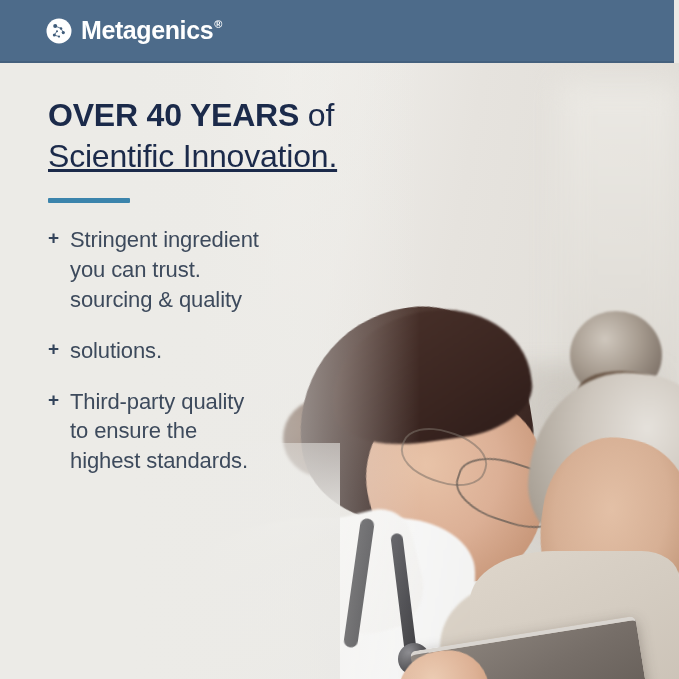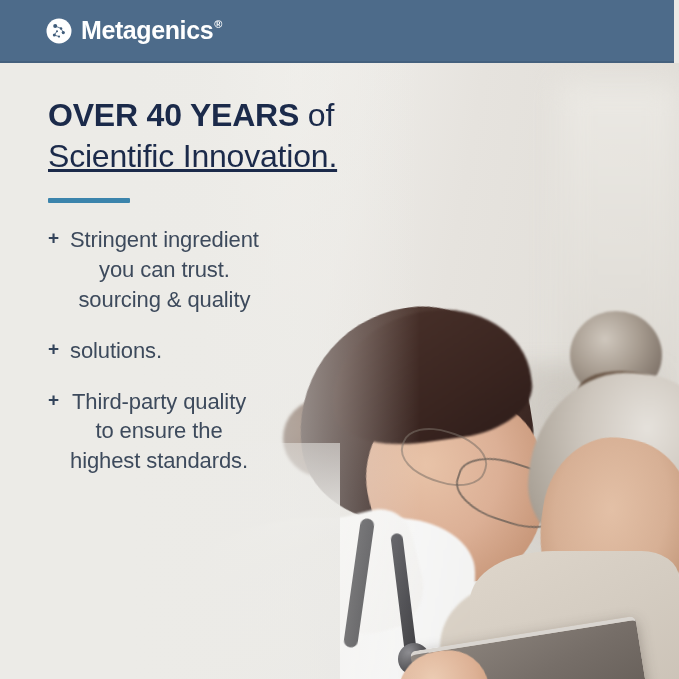--- a/index.html
+++ b/index.html
@@ -317,21 +317,21 @@
     line-height: 1.36;
     width: 22px;
     flex: 0 0 22px;
   }
   .bullet-text {
     color: #3d4a5c;
     font-size: 22px;
     line-height: 1.36;
     letter-spacing: -0.1px;
   }
-  .bullet-text span { display: block; text-align: center; }
+  .bullet-text span { display: block; }
 </style>
 </head>
 <body>
 
 <div id="banner">
 
   <div id="header-bar">
     <div id="logo-lockup">
       <span id="logo-mark">
         <svg viewBox="0 0 26 26" width="26" height="26" aria-hidden="true">

